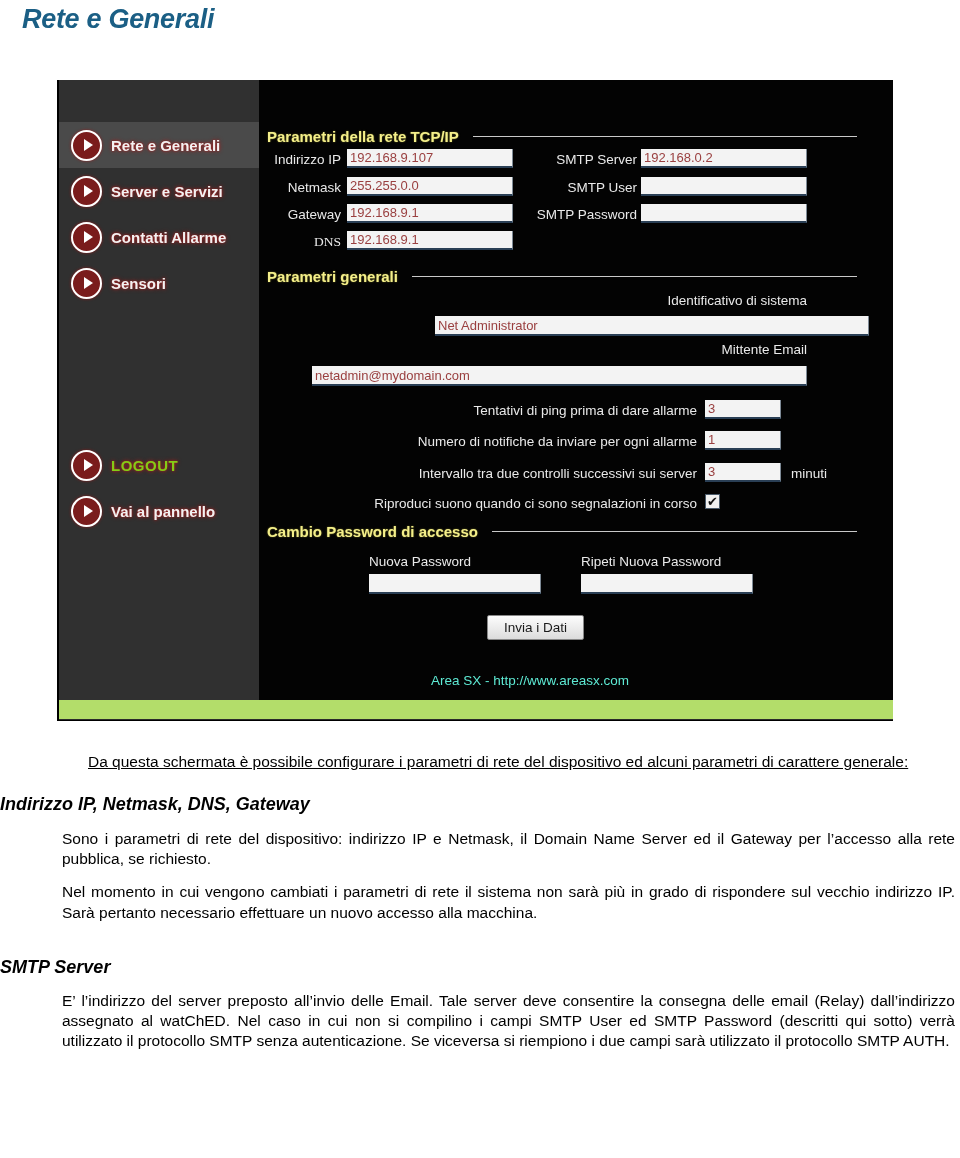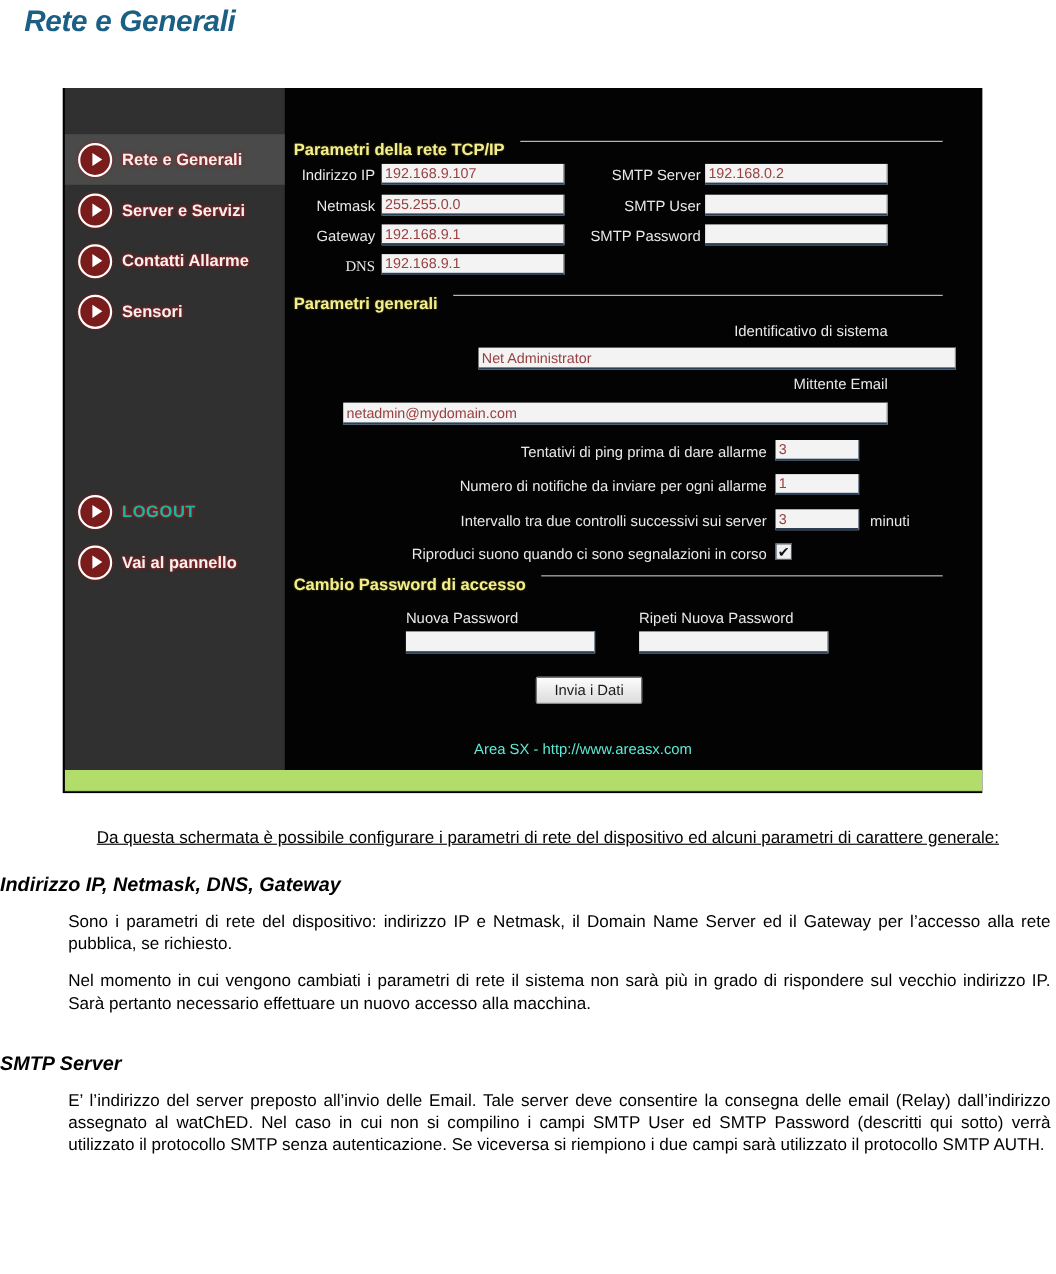--- a/index.html
+++ b/index.html
@@ -79,39 +79,39 @@
   }
   .sb-label {
     margin-left: 9px;
     color: #f2f2f2;
     font-size: 15px;
     font-weight: bold;
     text-shadow: 0 0 4px rgba(170,30,30,0.95), 0 0 2px rgba(170,30,30,0.9);
     white-space: nowrap;
   }
   .sb-label.logout {
-    color: #14b8a6;
+    color: #84cc16;
     letter-spacing: 0.5px;
   }
   .sb-gap { height: 136px; }
 
   
   .content {
     position: absolute;
     left: 202px;
     top: 0;
     width: 634px;
     height: 620px;
     background: #030303;
   }
 
   .sec-head {
     position: absolute;
     display: flex;
-    align-items: flex-start;
+    align-items: center;
     white-space: nowrap;
   }
   .sec-head .txt {
     color: #f4ef8a;
     font-size: 15px;
     font-weight: bold;
     text-shadow: 0 0 2px rgba(200,190,60,0.5);
   }
   .sec-head .rule {
     height: 1px;

